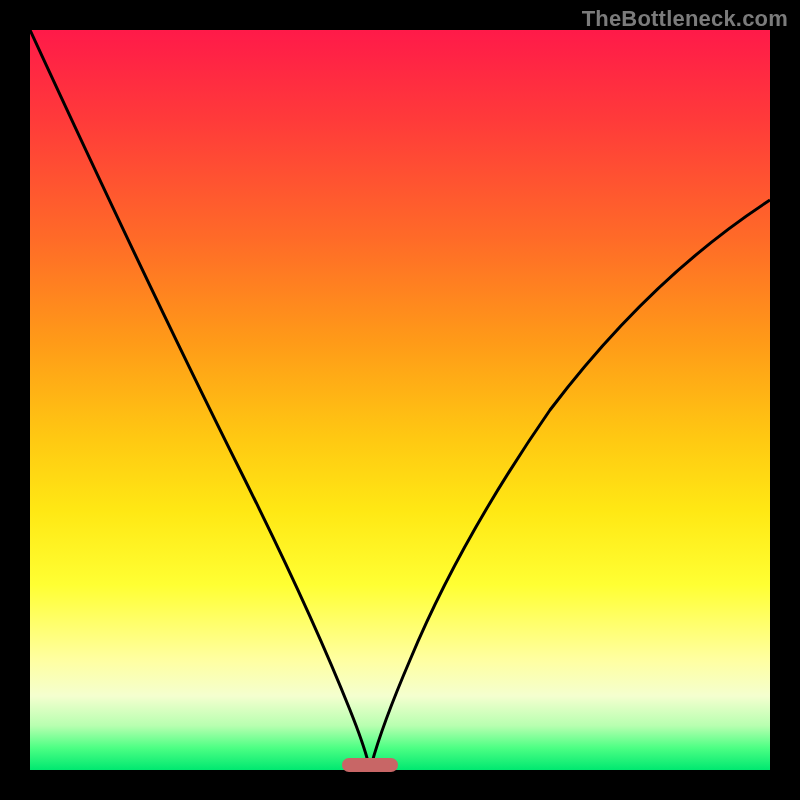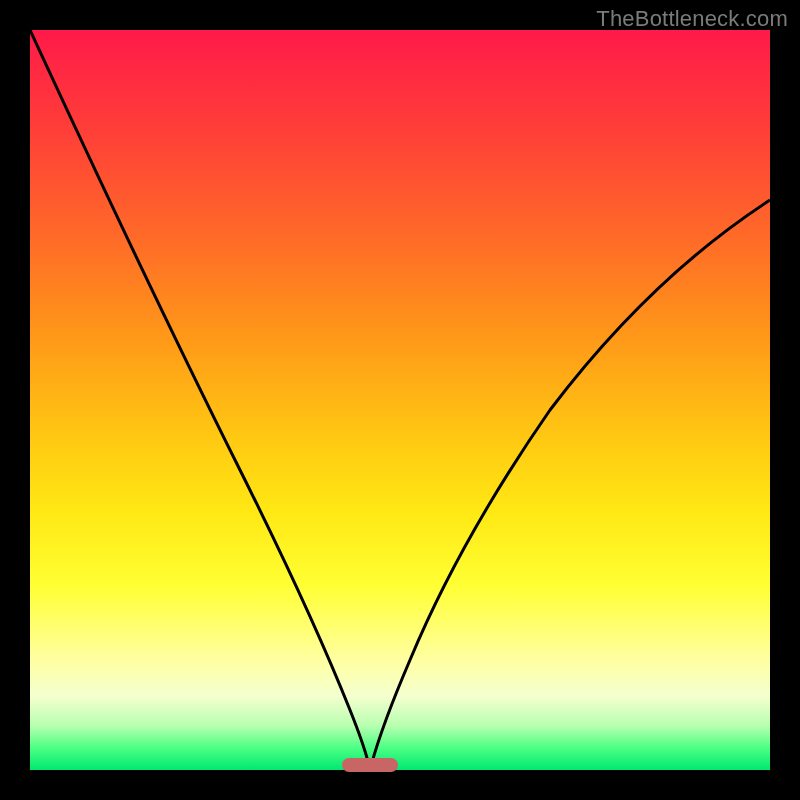--- a/index.html
+++ b/index.html
@@ -38,21 +38,21 @@
       #4dff84 97%,
       #00e870 100%
     );
   }
   .watermark {
     position: absolute;
     top: 6px;
     right: 12px;
     color: #7b7b7b;
     font-size: 22px;
-    font-weight: 400;
+    font-weight: 700;
     letter-spacing: 0.2px;
     user-select: none;
   }
   .curves {
     position: absolute;
     left: 0;
     top: 0;
     width: 740px;
     height: 740px;
   }

